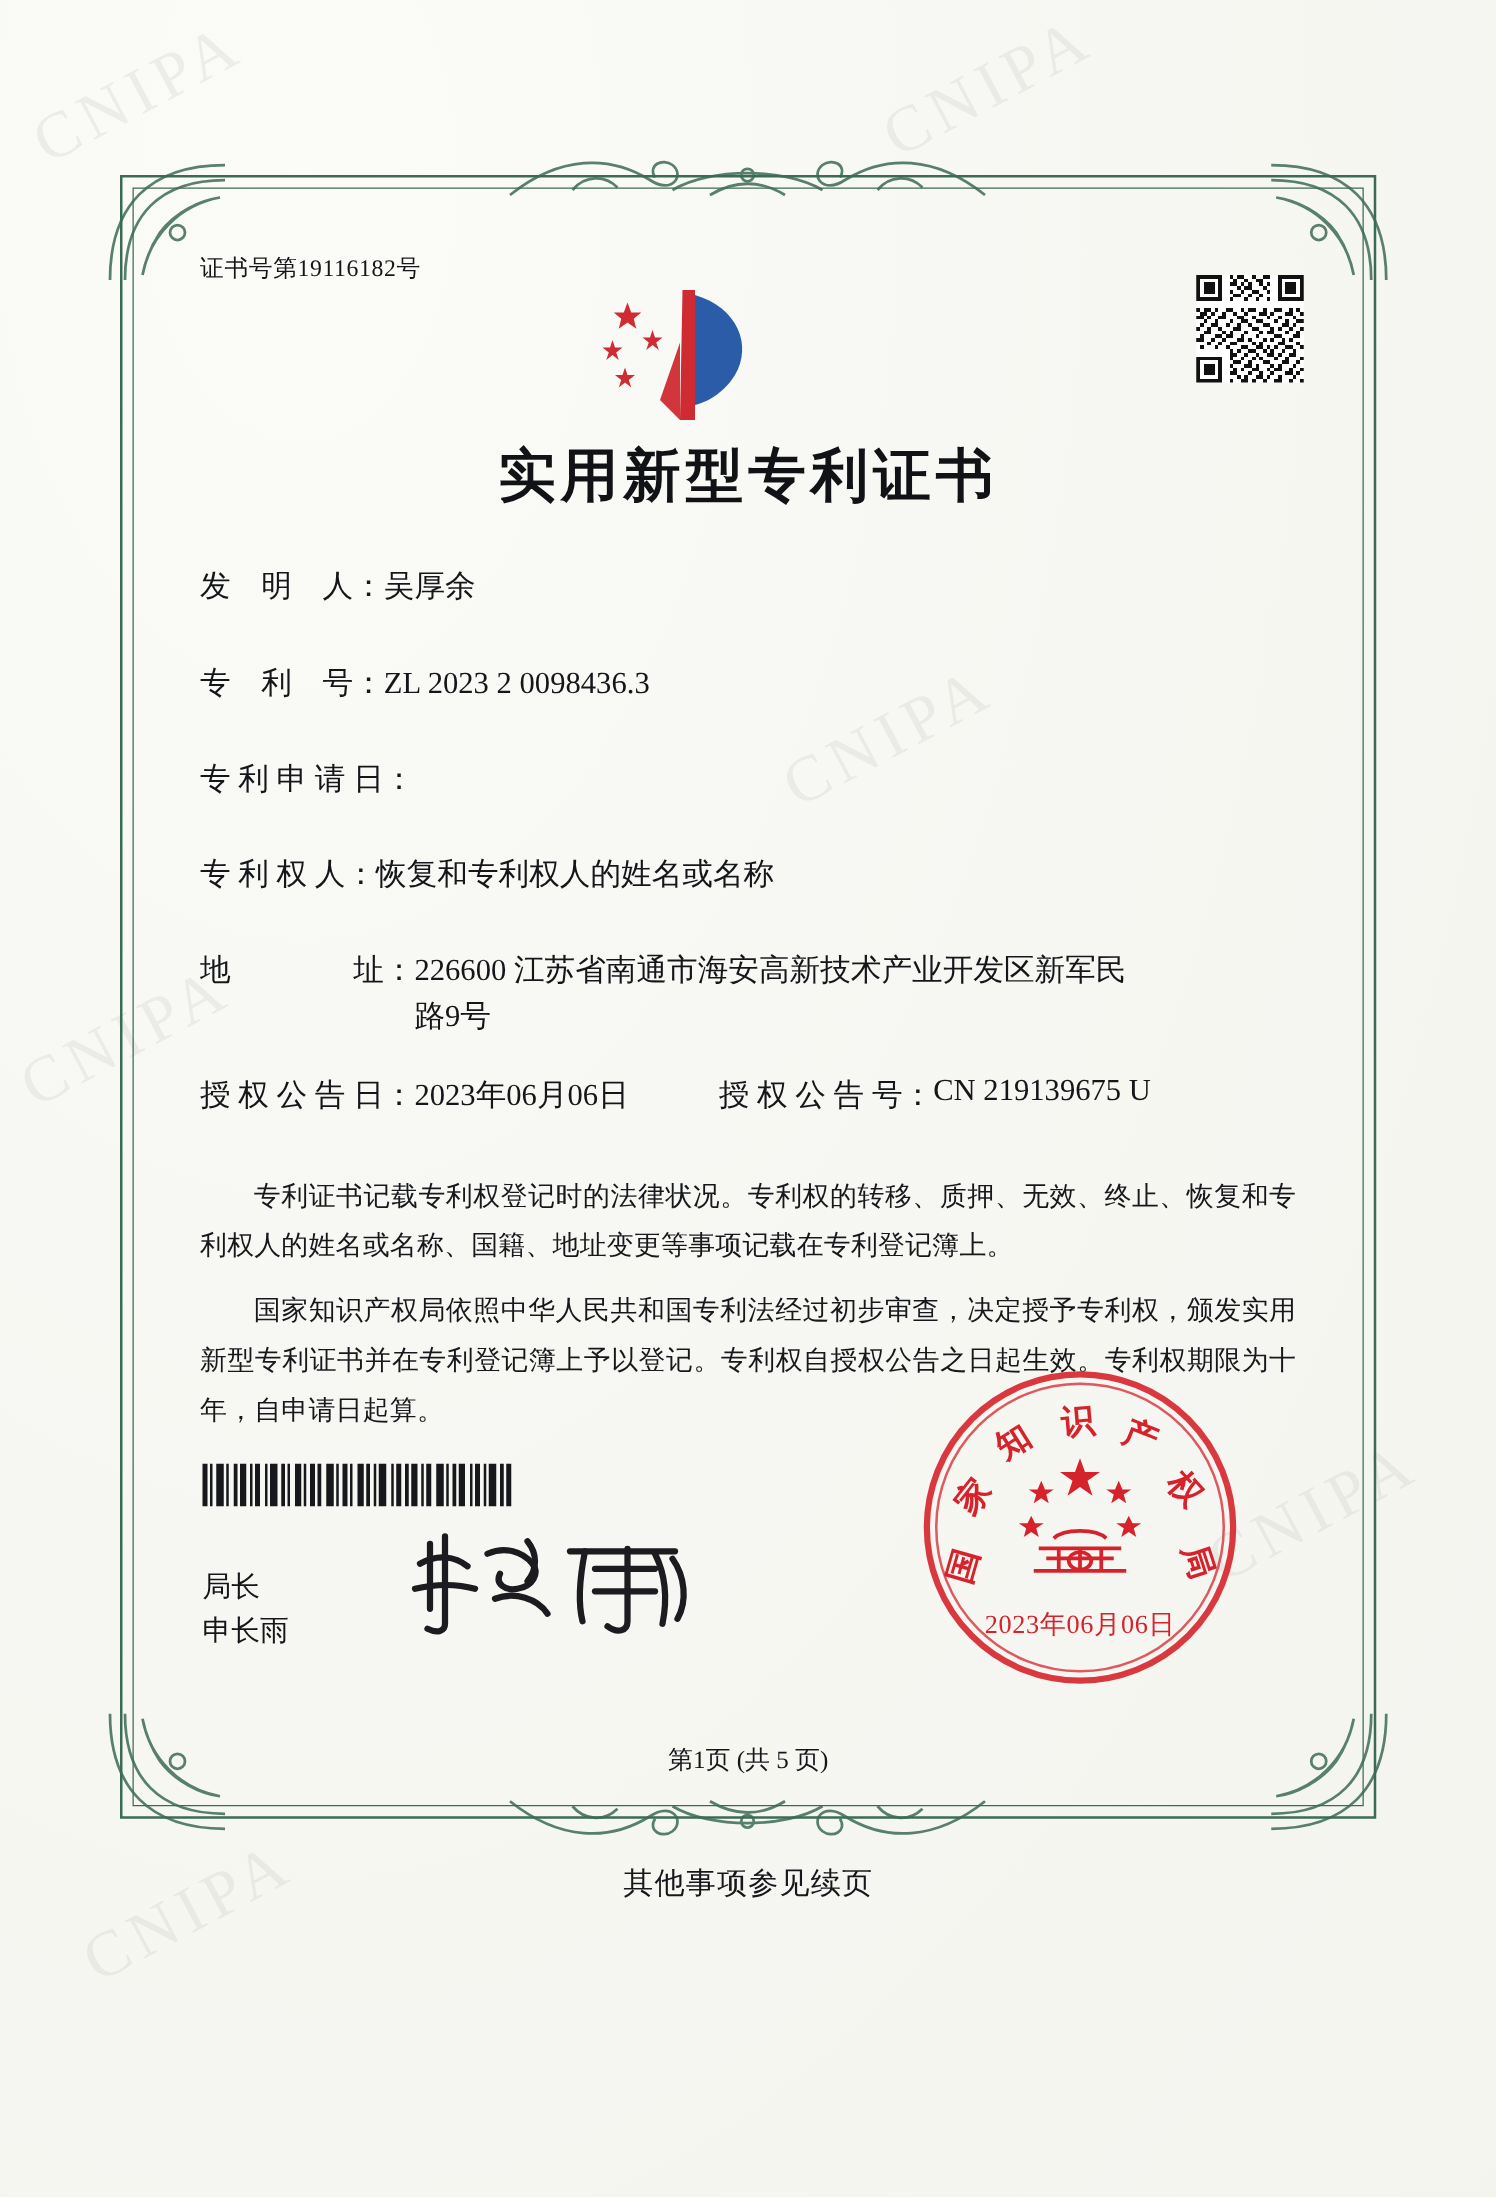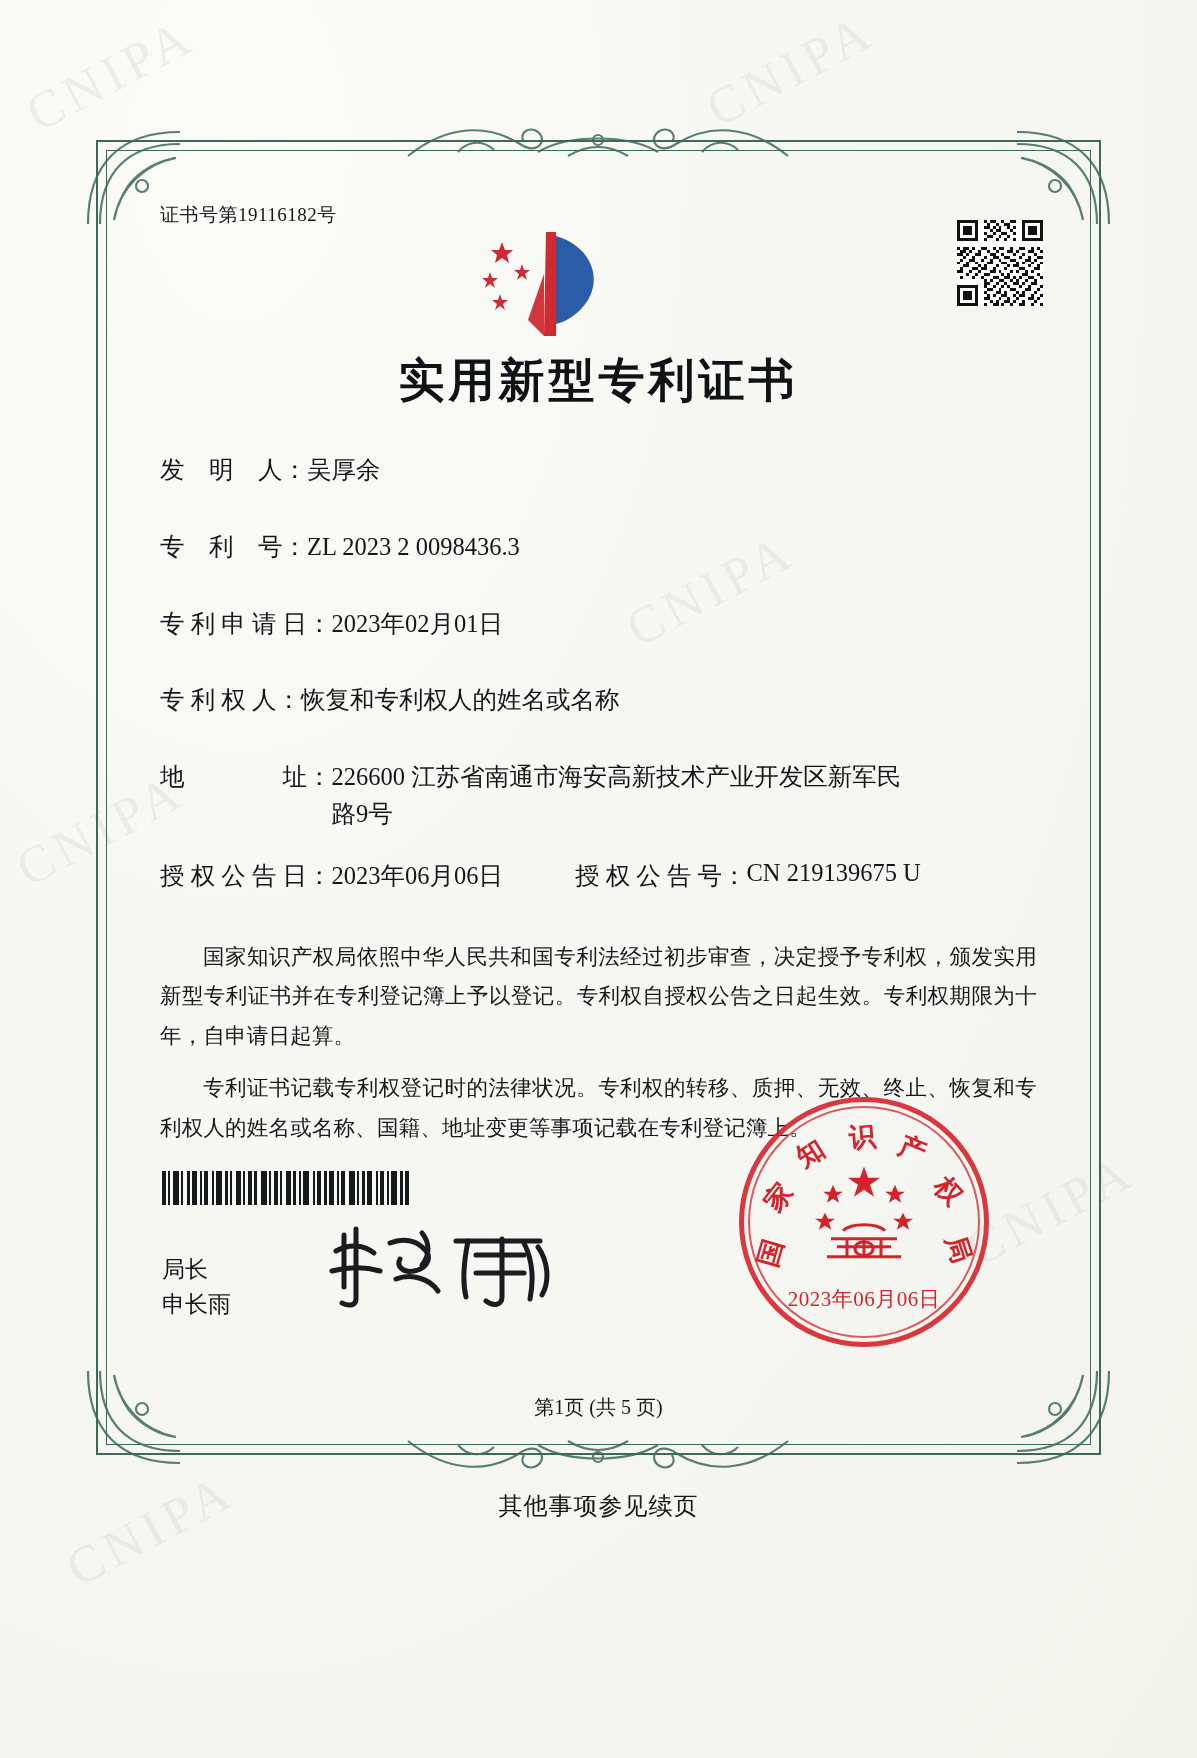--- a/index.html
+++ b/index.html
@@ -570,21 +570,20 @@
         <span class="val">吴厚余</span>
       </div>
 
       <div class="field">
         <span class="lbl">专　利　号：</span>
         <span class="val">ZL 2023 2 0098436.3</span>
       </div>
 
       <div class="field">
         <span class="lbl">专 利 申 请 日：</span>
-        <span class="val">2023年02月01日</span>
       </div>
 
       <div class="field">
         <span class="lbl">专 利 权 人：</span>
         <span class="val">恢复和专利权人的姓名或名称</span>
       </div>
 
       <div class="field">
         <span class="lbl">地　　　　址：</span>
         <span class="val">226600 江苏省南通市海安高新技术产业开发区新军民
@@ -596,22 +595,22 @@
           <span class="lbl">授 权 公 告 日：</span>
           <span class="val">2023年06月06日</span>
         </span>
         <span class="col-b">
           <span class="lbl">授 权 公 告 号：</span>
           <span class="val">CN 219139675 U</span>
         </span>
       </div>
 
       <div id="paragraphs">
+        <p>专利证书记载专利权登记时的法律状况。专利权的转移、质押、无效、终止、恢复和专利权人的姓名或名称、国籍、地址变更等事项记载在专利登记簿上。</p>
         <p>国家知识产权局依照中华人民共和国专利法经过初步审查，决定授予专利权，颁发实用新型专利证书并在专利登记簿上予以登记。专利权自授权公告之日起生效。专利权期限为十年，自申请日起算。</p>
-        <p>专利证书记载专利权登记时的法律状况。专利权的转移、质押、无效、终止、恢复和专利权人的姓名或名称、国籍、地址变更等事项记载在专利登记簿上。</p>
       </div>
 
       <div id="barcode">
         <i style="width:4px"></i>
           <i style="width:2px;background:transparent"></i>
         <i style="width:2px"></i>
           <i style="width:3px;background:transparent"></i>
         <i style="width:6px"></i>
           <i style="width:2px;background:transparent"></i>
         <i style="width:2px"></i>

